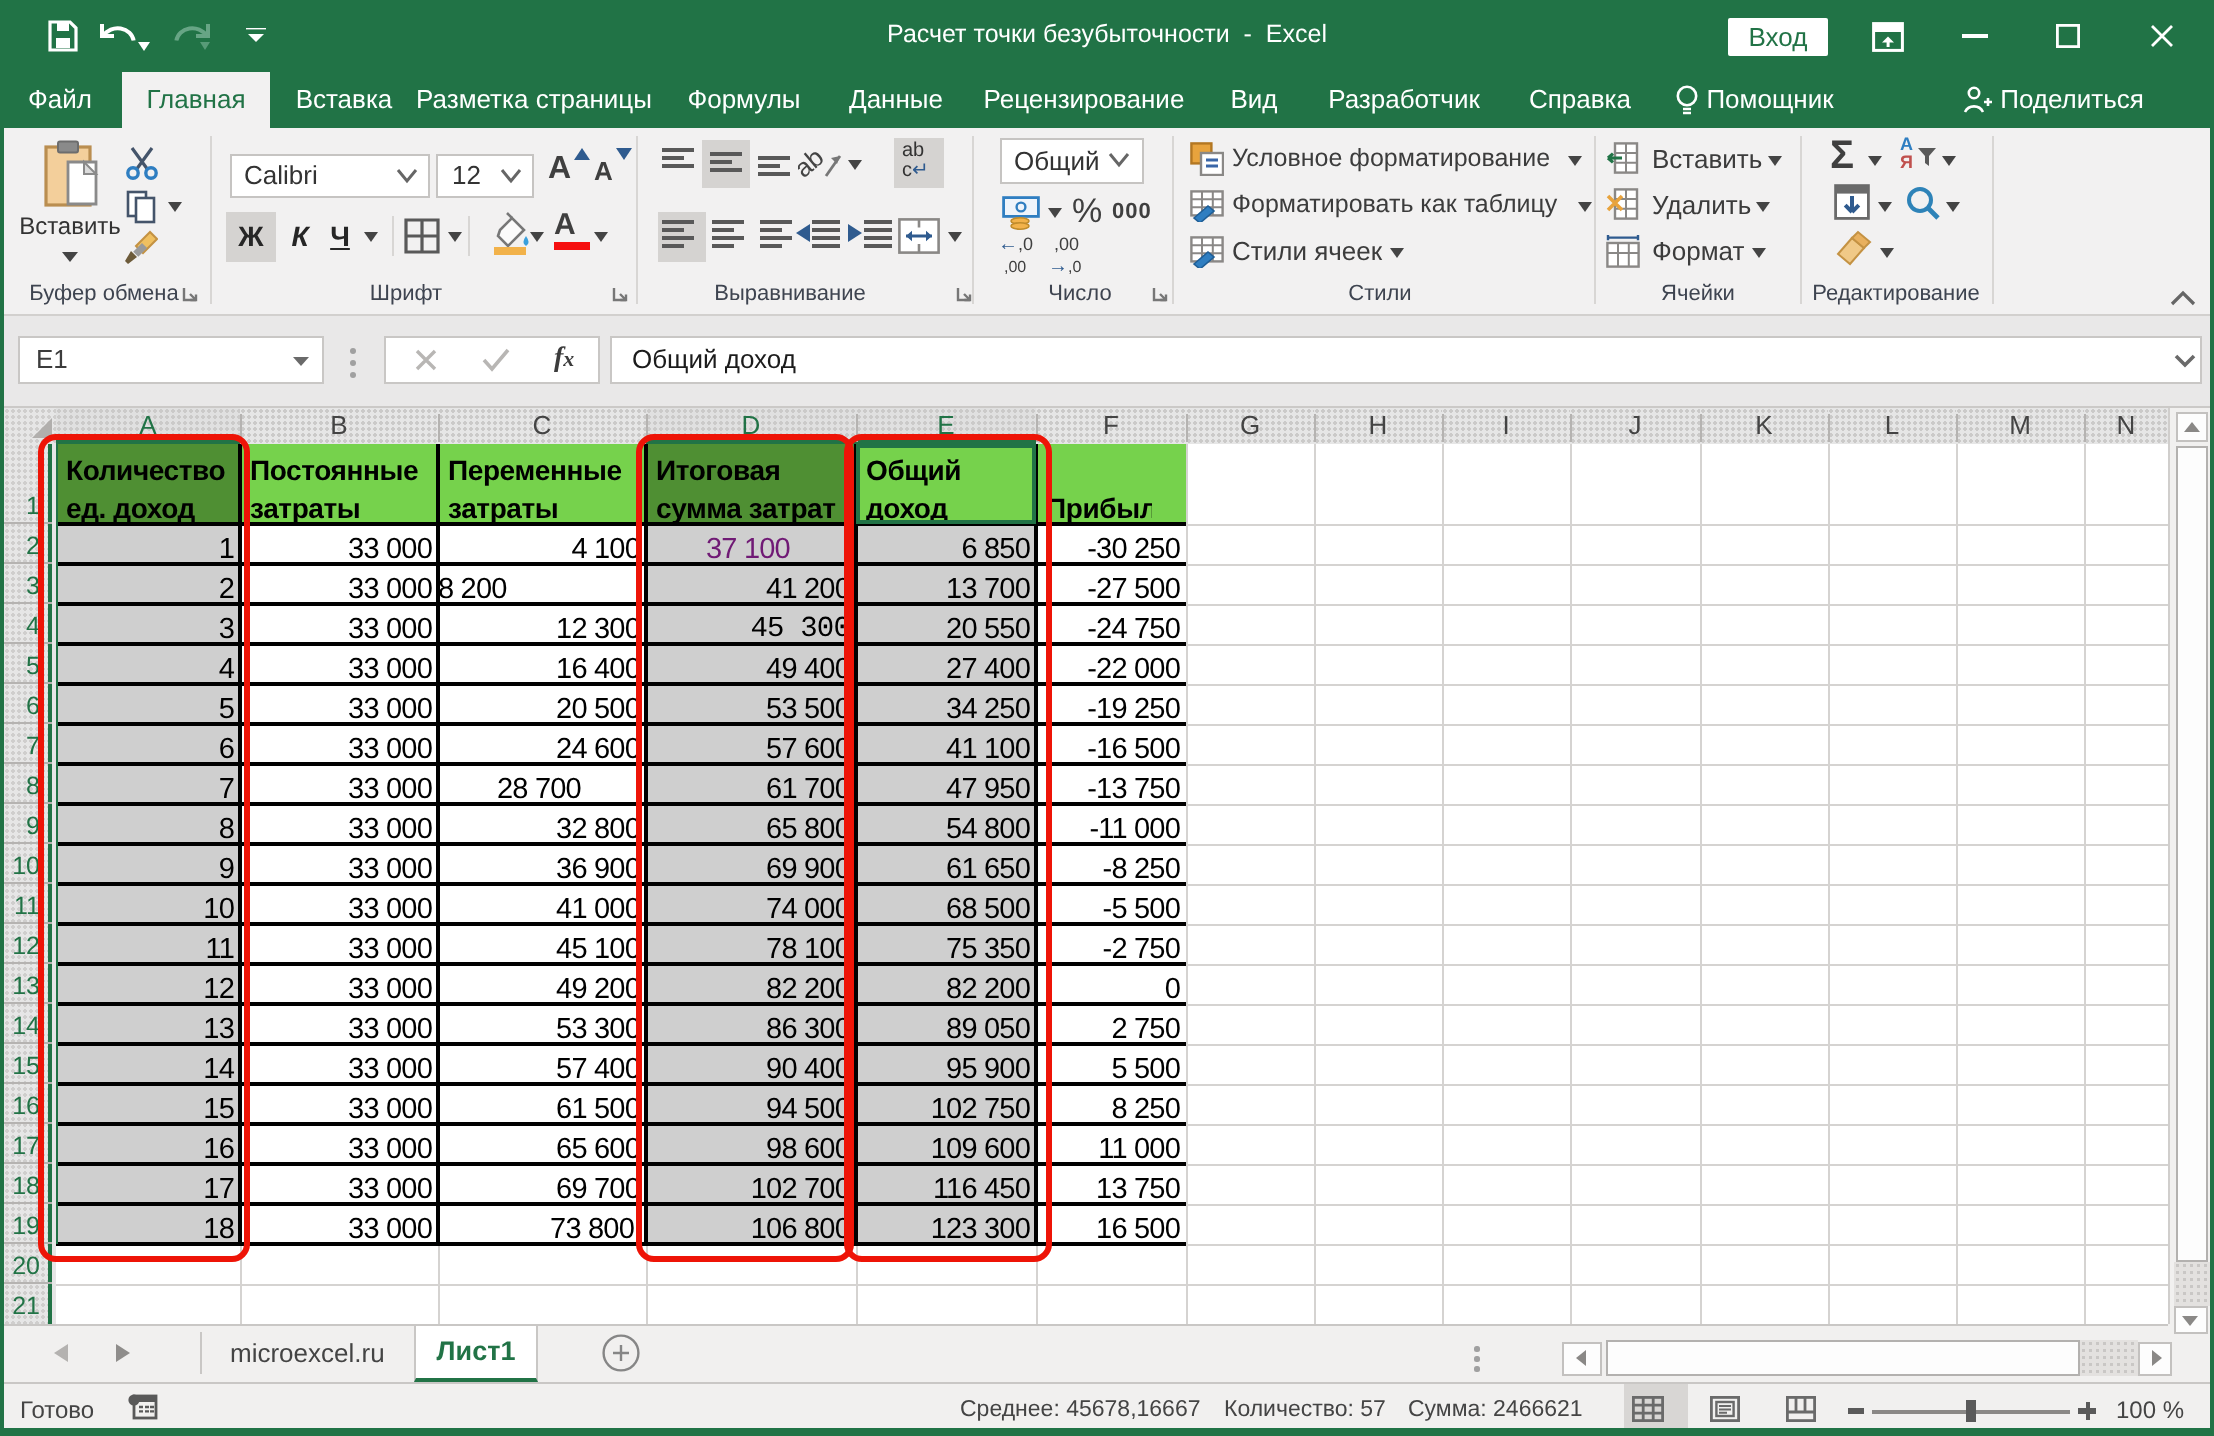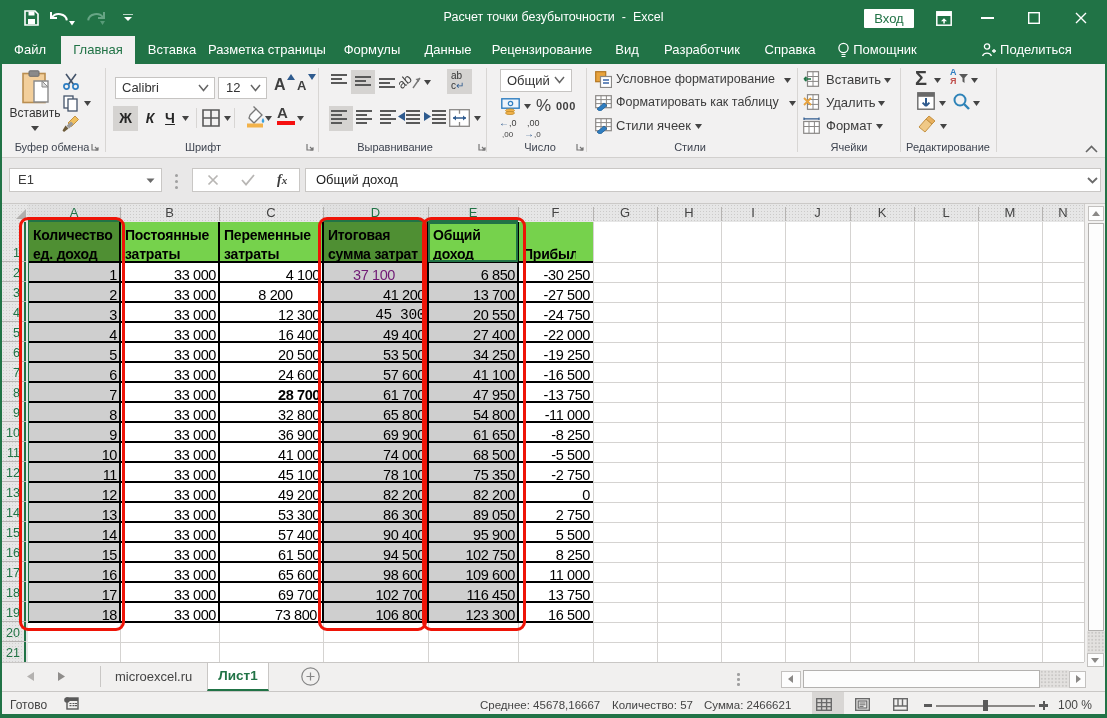--- a/index.html
+++ b/index.html
@@ -506,21 +506,21 @@
 <div class="ab" style="left:518px;top:222px;width:75px;height:40px;background:#76d24c;overflow:hidden;"></div>
 <div class="tx" style="left:523px;top:245px;width:53px;height:20px;overflow:hidden;font-size:14px;font-weight:bold;color:#000;line-height:19px;letter-spacing:-0.2px;">Прибыль</div>
 <div class="tx" style="left:28px;top:265px;width:89px;text-align:right;line-height:20px;font-size:14.5px;color:#000;letter-spacing:-0.4px;">1</div>
 <div class="tx" style="left:120px;top:265px;width:96px;text-align:right;line-height:20px;font-size:14.5px;color:#000;letter-spacing:-0.4px;">33&nbsp;000</div>
 <div class="tx" style="left:219px;top:265px;width:101px;text-align:right;line-height:20px;font-size:14.5px;color:#000;letter-spacing:-0.4px;">4&nbsp;100</div>
 <div class="tx" style="left:323px;top:265px;width:102px;text-align:center;line-height:20px;font-size:14.5px;color:#701a75;letter-spacing:-0.4px;">37&nbsp;100</div>
 <div class="tx" style="left:428px;top:265px;width:87px;text-align:right;line-height:20px;font-size:14.5px;color:#000;letter-spacing:-0.4px;">6&nbsp;850</div>
 <div class="tx" style="left:518px;top:265px;width:72px;text-align:right;line-height:20px;font-size:14.5px;color:#000;letter-spacing:-0.4px;">-30&nbsp;250</div>
 <div class="tx" style="left:28px;top:285px;width:89px;text-align:right;line-height:20px;font-size:14.5px;color:#000;letter-spacing:-0.4px;">2</div>
 <div class="tx" style="left:120px;top:285px;width:96px;text-align:right;line-height:20px;font-size:14.5px;color:#000;letter-spacing:-0.4px;">33&nbsp;000</div>
-<div class="tx" style="left:219px;top:285px;width:113px;text-align:center;line-height:20px;font-size:14.5px;color:#000;letter-spacing:-0.4px;">8&nbsp;200</div>
+<div class="tx" style="left:219px;top:285px;width:113px;text-align:left;line-height:20px;font-size:14.5px;color:#000;letter-spacing:-0.4px;">8&nbsp;200</div>
 <div class="tx" style="left:323px;top:285px;width:102px;text-align:right;line-height:20px;font-size:14.5px;color:#000;letter-spacing:-0.4px;">41&nbsp;200</div>
 <div class="tx" style="left:428px;top:285px;width:87px;text-align:right;line-height:20px;font-size:14.5px;color:#000;letter-spacing:-0.4px;">13&nbsp;700</div>
 <div class="tx" style="left:518px;top:285px;width:72px;text-align:right;line-height:20px;font-size:14.5px;color:#000;letter-spacing:-0.4px;">-27&nbsp;500</div>
 <div class="tx" style="left:28px;top:305px;width:89px;text-align:right;line-height:20px;font-size:14.5px;color:#000;letter-spacing:-0.4px;">3</div>
 <div class="tx" style="left:120px;top:305px;width:96px;text-align:right;line-height:20px;font-size:14.5px;color:#000;letter-spacing:-0.4px;">33&nbsp;000</div>
 <div class="tx" style="left:219px;top:305px;width:101px;text-align:right;line-height:20px;font-size:14.5px;color:#000;letter-spacing:-0.4px;">12&nbsp;300</div>
 <div class="tx" style="left:323px;top:305px;width:102px;text-align:right;line-height:20px;font-size:14.5px;color:#000;letter-spacing:-0.4px;font-family:Liberation Mono, monospace;">45&nbsp;300</div>
 <div class="tx" style="left:428px;top:305px;width:87px;text-align:right;line-height:20px;font-size:14.5px;color:#000;letter-spacing:-0.4px;">20&nbsp;550</div>
 <div class="tx" style="left:518px;top:305px;width:72px;text-align:right;line-height:20px;font-size:14.5px;color:#000;letter-spacing:-0.4px;">-24&nbsp;750</div>
 <div class="tx" style="left:28px;top:325px;width:89px;text-align:right;line-height:20px;font-size:14.5px;color:#000;letter-spacing:-0.4px;">4</div>
@@ -536,21 +536,21 @@
 <div class="tx" style="left:428px;top:345px;width:87px;text-align:right;line-height:20px;font-size:14.5px;color:#000;letter-spacing:-0.4px;">34&nbsp;250</div>
 <div class="tx" style="left:518px;top:345px;width:72px;text-align:right;line-height:20px;font-size:14.5px;color:#000;letter-spacing:-0.4px;">-19&nbsp;250</div>
 <div class="tx" style="left:28px;top:365px;width:89px;text-align:right;line-height:20px;font-size:14.5px;color:#000;letter-spacing:-0.4px;">6</div>
 <div class="tx" style="left:120px;top:365px;width:96px;text-align:right;line-height:20px;font-size:14.5px;color:#000;letter-spacing:-0.4px;">33&nbsp;000</div>
 <div class="tx" style="left:219px;top:365px;width:101px;text-align:right;line-height:20px;font-size:14.5px;color:#000;letter-spacing:-0.4px;">24&nbsp;600</div>
 <div class="tx" style="left:323px;top:365px;width:102px;text-align:right;line-height:20px;font-size:14.5px;color:#000;letter-spacing:-0.4px;">57&nbsp;600</div>
 <div class="tx" style="left:428px;top:365px;width:87px;text-align:right;line-height:20px;font-size:14.5px;color:#000;letter-spacing:-0.4px;">41&nbsp;100</div>
 <div class="tx" style="left:518px;top:365px;width:72px;text-align:right;line-height:20px;font-size:14.5px;color:#000;letter-spacing:-0.4px;">-16&nbsp;500</div>
 <div class="tx" style="left:28px;top:385px;width:89px;text-align:right;line-height:20px;font-size:14.5px;color:#000;letter-spacing:-0.4px;">7</div>
 <div class="tx" style="left:120px;top:385px;width:96px;text-align:right;line-height:20px;font-size:14.5px;color:#000;letter-spacing:-0.4px;">33&nbsp;000</div>
-<div class="tx" style="left:219px;top:385px;width:101px;text-align:right;line-height:20px;font-size:14.5px;color:#000;letter-spacing:-0.4px;font-weight:bold;">28&nbsp;700</div>
+<div class="tx" style="left:219px;top:385px;width:101px;text-align:center;line-height:20px;font-size:14.5px;color:#000;letter-spacing:-0.4px;">28&nbsp;700</div>
 <div class="tx" style="left:323px;top:385px;width:102px;text-align:right;line-height:20px;font-size:14.5px;color:#000;letter-spacing:-0.4px;">61&nbsp;700</div>
 <div class="tx" style="left:428px;top:385px;width:87px;text-align:right;line-height:20px;font-size:14.5px;color:#000;letter-spacing:-0.4px;">47&nbsp;950</div>
 <div class="tx" style="left:518px;top:385px;width:72px;text-align:right;line-height:20px;font-size:14.5px;color:#000;letter-spacing:-0.4px;">-13&nbsp;750</div>
 <div class="tx" style="left:28px;top:405px;width:89px;text-align:right;line-height:20px;font-size:14.5px;color:#000;letter-spacing:-0.4px;">8</div>
 <div class="tx" style="left:120px;top:405px;width:96px;text-align:right;line-height:20px;font-size:14.5px;color:#000;letter-spacing:-0.4px;">33&nbsp;000</div>
 <div class="tx" style="left:219px;top:405px;width:101px;text-align:right;line-height:20px;font-size:14.5px;color:#000;letter-spacing:-0.4px;">32&nbsp;800</div>
 <div class="tx" style="left:323px;top:405px;width:102px;text-align:right;line-height:20px;font-size:14.5px;color:#000;letter-spacing:-0.4px;">65&nbsp;800</div>
 <div class="tx" style="left:428px;top:405px;width:87px;text-align:right;line-height:20px;font-size:14.5px;color:#000;letter-spacing:-0.4px;">54&nbsp;800</div>
 <div class="tx" style="left:518px;top:405px;width:72px;text-align:right;line-height:20px;font-size:14.5px;color:#000;letter-spacing:-0.4px;">-11&nbsp;000</div>
 <div class="tx" style="left:28px;top:425px;width:89px;text-align:right;line-height:20px;font-size:14.5px;color:#000;letter-spacing:-0.4px;">9</div>

